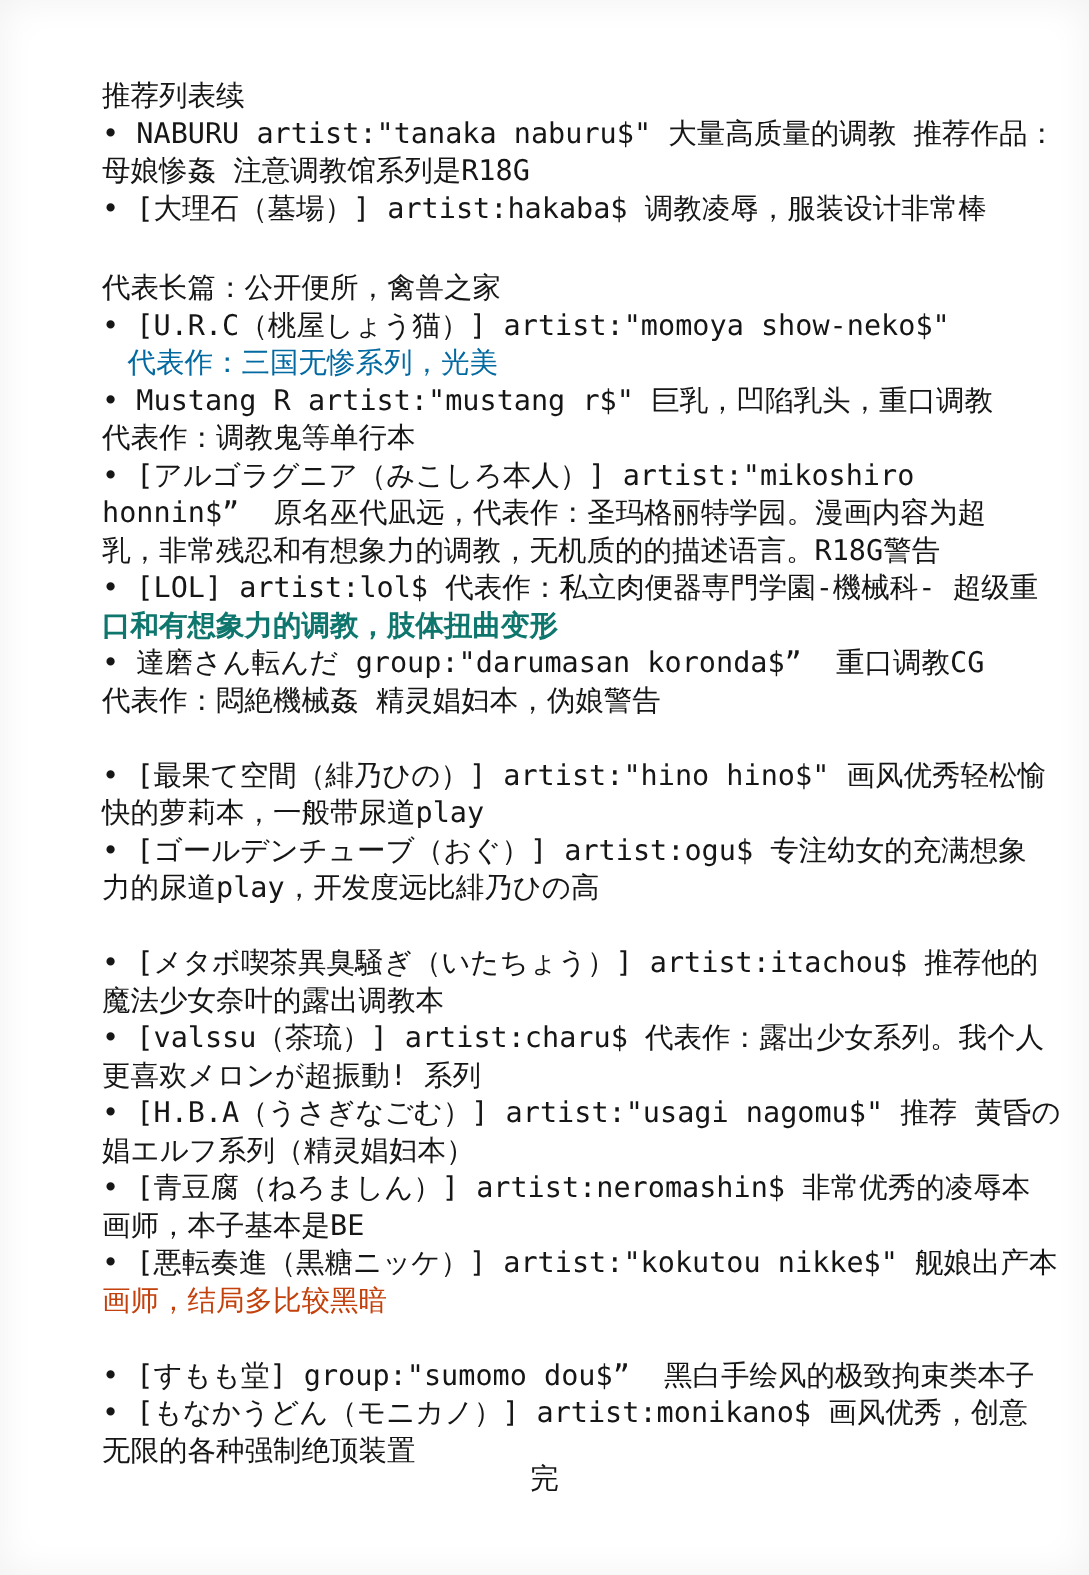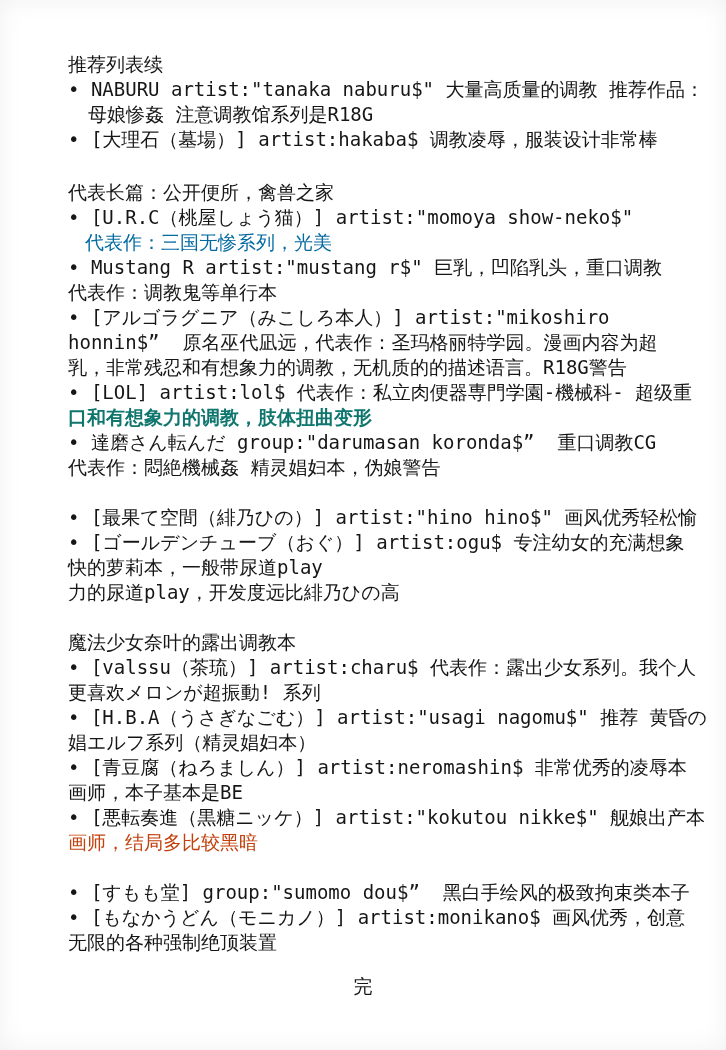--- a/index.html
+++ b/index.html
@@ -52,40 +52,41 @@
   }
 </style>
 </head>
 <body>
 
 <div class="viewport">
   <div class="page" style="background: rgb(255, 255, 255);">
     <div class="textblock">
         <div class="line" style="color: rgb(22, 22, 22);">推荐列表续</div>
         <div class="line" style="color: rgb(22, 22, 22);">• NABURU artist:"tanaka naburu$" 大量高质量的调教 推荐作品：</div>
-        <div class="line" style="color: rgb(22, 22, 22); margin-left: 20px;">母娘惨姦 注意调教馆系列是R18G</div>
+        <div class="line" style="color: rgb(22, 22, 22);">母娘惨姦 注意调教馆系列是R18G</div>
         <div class="line" style="color: rgb(22, 22, 22);">• [大理石（墓場）] artist:hakaba$ 调教凌辱，服装设计非常棒</div>
         <div class="line" style="color: rgb(22, 22, 22); margin-top: 28px;">代表长篇：公开便所，禽兽之家</div>
         <div class="line" style="color: rgb(22, 22, 22);">• [U.R.C（桃屋しょう猫）] artist:"momoya show-neko$"</div>
         <div class="line" style="color: #0369a1; margin-left: 17px;">代表作：三国无惨系列，光美</div>
         <div class="line" style="color: rgb(22, 22, 22);">• Mustang R artist:"mustang r$" 巨乳，凹陷乳头，重口调教</div>
         <div class="line" style="color: rgb(22, 22, 22);">代表作：调教鬼等单行本</div>
         <div class="line" style="color: rgb(22, 22, 22);">• [アルゴラグニア（みこしろ本人）] artist:"mikoshiro</div>
         <div class="line" style="color: rgb(22, 22, 22);">honnin$”  原名巫代凪远，代表作：圣玛格丽特学园。漫画内容为超</div>
         <div class="line" style="color: rgb(22, 22, 22);">乳，非常残忍和有想象力的调教，无机质的的描述语言。R18G警告</div>
         <div class="line" style="color: rgb(22, 22, 22);">• [LOL] artist:lol$ 代表作：私立肉便器専門学園-機械科- 超级重</div>
         <div class="line" style="color: #0f766e; font-weight: bold;">口和有想象力的调教，肢体扭曲变形</div>
         <div class="line" style="color: rgb(22, 22, 22);">• 達磨さん転んだ group:"darumasan koronda$”  重口调教CG</div>
         <div class="line" style="color: rgb(22, 22, 22);">代表作：悶絶機械姦 精灵娼妇本，伪娘警告</div>
         <div class="line" style="color: rgb(22, 22, 22);"></div>
         <div class="line" style="color: rgb(22, 22, 22);">• [最果て空間（緋乃ひの）] artist:"hino hino$" 画风优秀轻松愉</div>
+        <div class="line" style="color: rgb(22, 22, 22);">快的萝莉本，一般带尿道play</div>
         <div class="line" style="color: rgb(22, 22, 22);">• [ゴールデンチューブ（おぐ）] artist:ogu$ 专注幼女的充满想象</div>
-        <div class="line" style="color: rgb(22, 22, 22);">快的萝莉本，一般带尿道play</div>
         <div class="line" style="color: rgb(22, 22, 22);">力的尿道play，开发度远比緋乃ひの高</div>
         <div class="line" style="color: rgb(22, 22, 22);"></div>
+        <div class="line" style="color: rgb(22, 22, 22);">• [メタボ喫茶異臭騒ぎ（いたちょう）] artist:itachou$ 推荐他的</div>
         <div class="line" style="color: rgb(22, 22, 22);">魔法少女奈叶的露出调教本</div>
         <div class="line" style="color: rgb(22, 22, 22);">• [valssu（茶琉）] artist:charu$ 代表作：露出少女系列。我个人</div>
         <div class="line" style="color: rgb(22, 22, 22);">更喜欢メロンが超振動! 系列</div>
         <div class="line" style="color: rgb(22, 22, 22);">• [H.B.A（うさぎなごむ）] artist:"usagi nagomu$" 推荐 黄昏の</div>
         <div class="line" style="color: rgb(22, 22, 22);">娼エルフ系列（精灵娼妇本）</div>
         <div class="line" style="color: rgb(22, 22, 22); text-align: right;">• [青豆腐（ねろましん）] artist:neromashin$ 非常优秀的凌辱本</div>
         <div class="line" style="color: rgb(22, 22, 22);">画师，本子基本是BE</div>
         <div class="line" style="color: rgb(22, 22, 22);">• [悪転奏進（黒糖ニッケ）] artist:"kokutou nikke$" 舰娘出产本</div>
         <div class="line" style="color: #c2410c;">画师，结局多比较黑暗</div>
         <div class="line" style="color: rgb(22, 22, 22);"></div>

